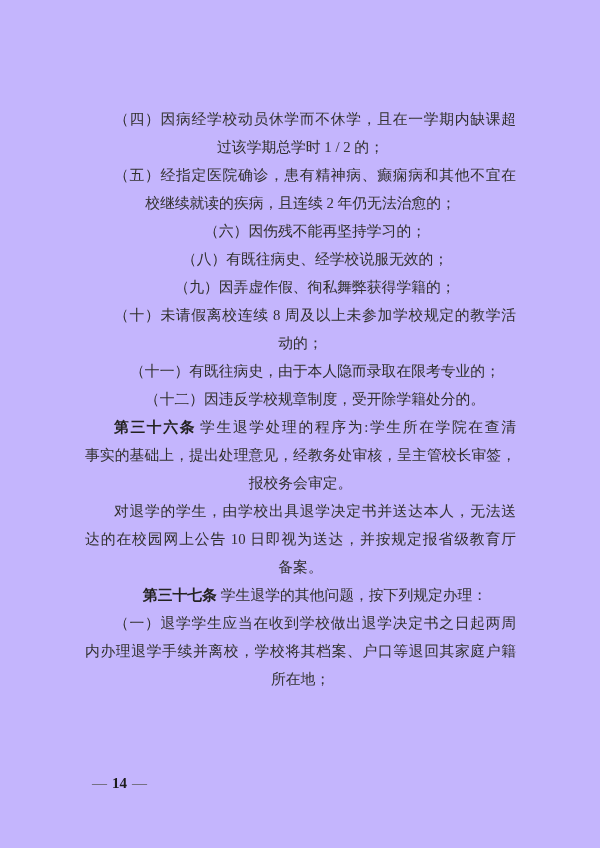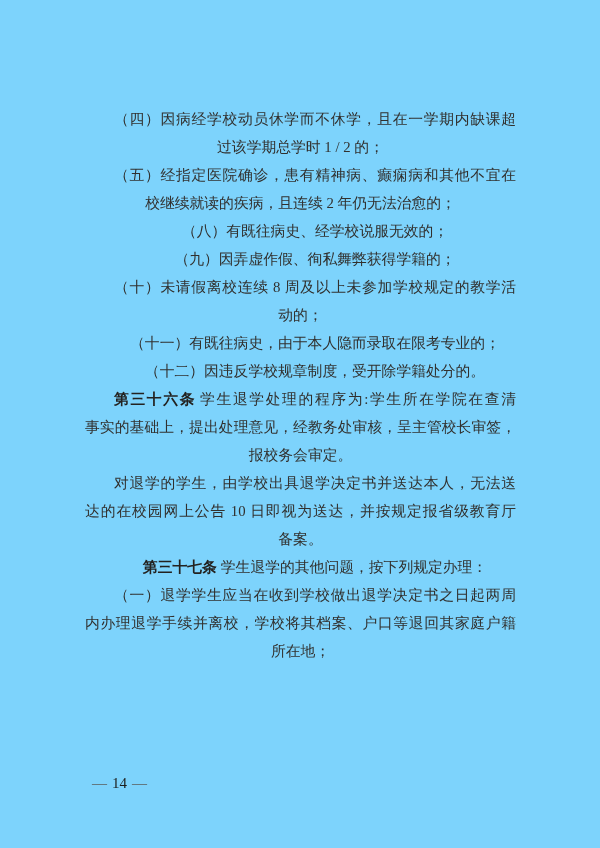--- a/index.html
+++ b/index.html
@@ -5,21 +5,21 @@
   html, body {
     margin: 0;
     padding: 0;
     background: #e9e9e7;
   }
   .sheet {
     position: relative;
     width: 600px;
     height: 848px;
     margin: 0 auto;
-    background: #7dd3fc;
+    background: #c4b5fd;
     overflow: hidden;
     font-family: "Liberation Serif", serif;
   }
   .textblock {
     position: absolute;
     left: 85px;
     top: 105px;
     width: 431px;
   }
   .line {
@@ -51,34 +51,35 @@
     display: flex;
     align-items: center;
     gap: 5px;
     font-size: 15px;
   }
   .pagenum .dash {
     color: #5a5a58;
     letter-spacing: 0;
   }
   .pagenum .num {
-    font-weight: normal;
+    font-weight: bold;
     color: #1d1d1b;
   }
 </style>
 </head>
 <body>
 
 <div class="sheet">
 
   <div class="textblock" id="textblock">
       <div class="line indent justify">（四）因病经学校动员休学而不休学，且在一学期内缺课超</div>
       <div class="line">过该学期总学时 1 / 2 的；</div>
       <div class="line indent justify">（五）经指定医院确诊，患有精神病、癫痫病和其他不宜在</div>
       <div class="line">校继续就读的疾病，且连续 2 年仍无法治愈的；</div>
+      <div class="line indent">（六）因伤残不能再坚持学习的；</div>
       <div class="line indent">（八）有既往病史、经学校说服无效的；</div>
       <div class="line indent">（九）因弄虚作假、徇私舞弊获得学籍的；</div>
       <div class="line indent justify">（十）未请假离校连续 8 周及以上未参加学校规定的教学活</div>
       <div class="line">动的；</div>
       <div class="line indent">（十一）有既往病史，由于本人隐而录取在限考专业的；</div>
       <div class="line indent">（十二）因违反学校规章制度，受开除学籍处分的。</div>
       <div class="line indent justify"><span class="bold-head">第三十六条</span><span>学生退学处理的程序为:学生所在学院在查清</span></div>
       <div class="line justify">事实的基础上，提出处理意见，经教务处审核，呈主管校长审签，</div>
       <div class="line">报校务会审定。</div>
       <div class="line indent justify">对退学的学生，由学校出具退学决定书并送达本人，无法送</div>

